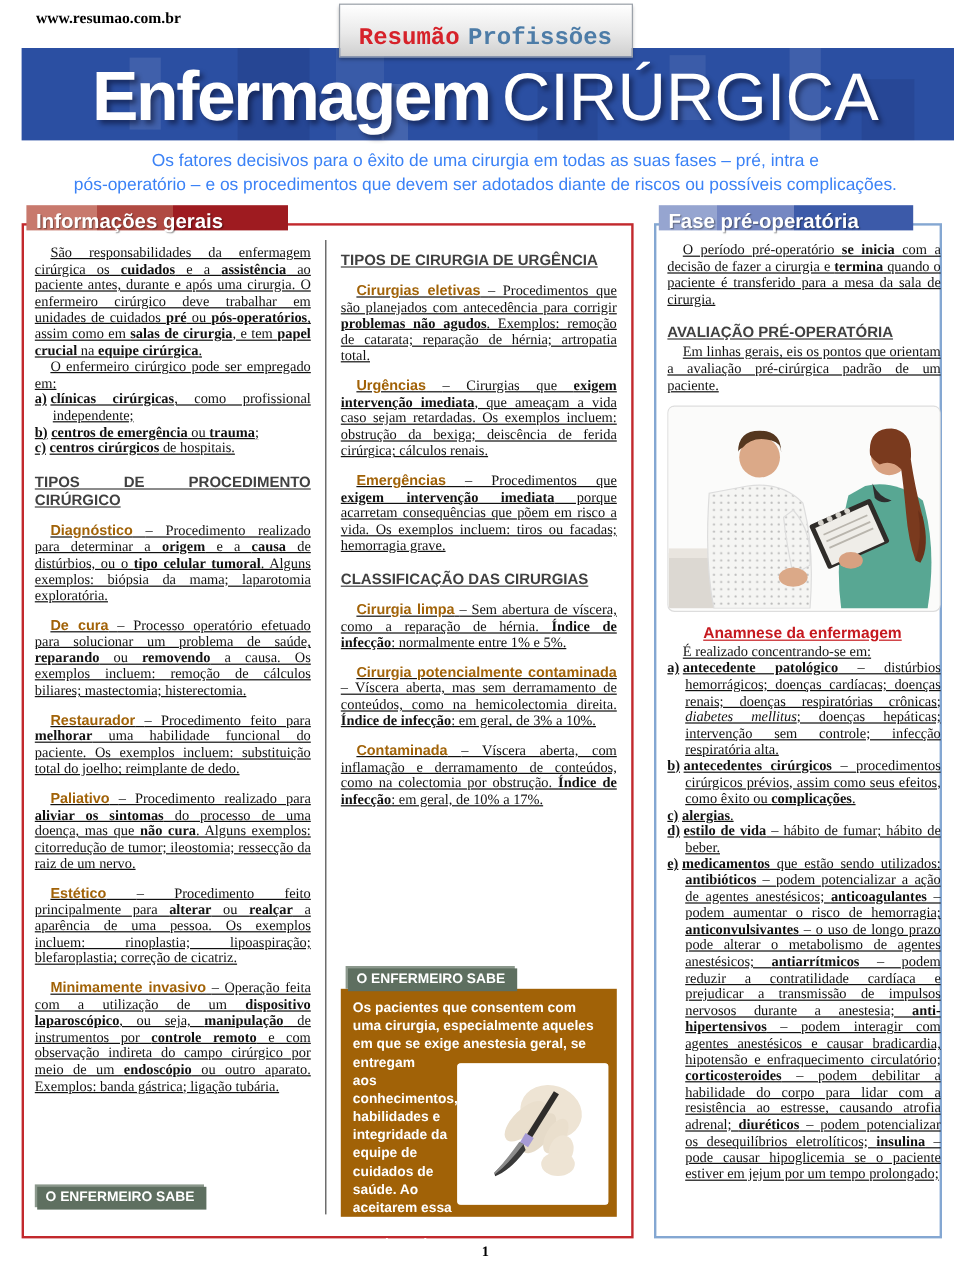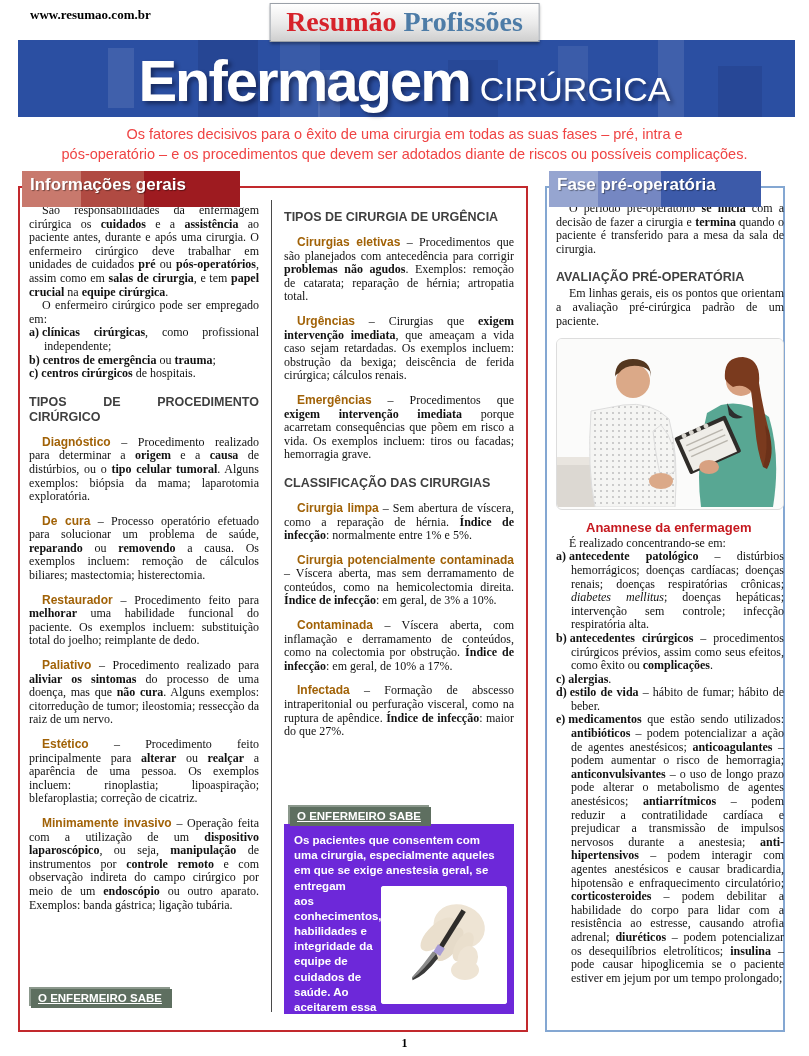--- a/index.html
+++ b/index.html
@@ -5,61 +5,61 @@
   html,body{margin:0;padding:0;background:#fff;}
   #page{position:relative;width:809px;height:1056px;background:#fff;overflow:hidden;
         font-family:"Liberation Serif",serif;color:#111;}
   .url{position:absolute;left:30px;top:7px;font:bold 13px "Liberation Serif",serif;color:#000;}
   
   .banner{position:absolute;left:18px;top:40px;width:777px;height:77px;background:#2b4fa2;overflow:hidden;}
   .banner .sq{position:absolute;}
   .banner-title{position:absolute;left:0;top:47px;width:809px;text-align:center;white-space:nowrap;
      font-family:"Liberation Sans",sans-serif;color:#fff;text-shadow:3px 3px 4px rgba(0,0,20,.45);}
   .banner-title .main{font-size:58px;font-weight:bold;letter-spacing:-2px;}
-  .banner-title .sub{font-size:34px;font-weight:normal;letter-spacing:0px;margin-left:10px;}
+  .banner-title .sub{font-size:56px;font-weight:normal;letter-spacing:0px;margin-left:10px;}
   .badge{position:absolute;left:50%;top:3px;transform:translateX(-50%);z-index:3;
      background:linear-gradient(#ffffff,#e9e9e9 55%,#cfcfcf);border:1px solid #9aa0a8;
-     box-shadow:0 2px 3px rgba(0,0,0,.35);padding:2px 16px 3px;white-space:nowrap;
-     font-family:Liberation Serif, serif;font-weight:bold;font-size:28px;}
+     box-shadow:0 2px 3px rgba(0,0,0,.35);padding:17px 16px 3px;white-space:nowrap;
+     font-family:Liberation Mono, monospace;font-weight:bold;font-size:20px;}
   .badge .p1{color:#d6222a;}
   .badge .p2{color:#4d7ca7;margin-left:7px;}
   .subtitle{position:absolute;left:0;top:124px;width:809px;text-align:center;
-     font:14.5px/1.4 "Liberation Sans",sans-serif;color:#ef4444;}
+     font:14.5px/1.4 "Liberation Sans",sans-serif;color:#3b82f6;}
   
   .box{position:absolute;top:186px;height:846px;background:#fff;box-sizing:border-box;}
   #box-info{left:18px;width:510px;border:2px solid #c2292d;}
   #box-preop{left:545px;width:240px;border:2px solid #84a7d2;}
-  .sec-hdr{position:absolute;top:171px;height:36px;z-index:4;box-sizing:border-box;
+  .sec-hdr{position:absolute;top:171px;height:21px;z-index:4;box-sizing:border-box;
      font:bold 17px/27px "Liberation Sans",sans-serif;color:#fff;padding:0 10px 0 8px;
      text-shadow:1px 1px 1px rgba(0,0,0,.4);white-space:nowrap;}
   #hdr-info{left:22px;width:218px;
      background:linear-gradient(90deg,#c8796d 0%,#c8796d 27%,#b04a42 27%,#b04a42 56%,#9e1b20 56%);}
   #hdr-preop{left:549px;width:212px;
      background:linear-gradient(90deg,#96a5d0 0%,#96a5d0 23%,#7587c2 23%,#7587c2 53%,#3c5aa9 53%);}
   
   .col{position:absolute;top:16px;height:812px;width:230px;}
   #col1{left:9px;}
   #col2{left:264px;}
   .vdivider{position:absolute;left:251px;top:12px;width:1px;height:812px;background:#4a4a4a;}
   #col3{position:absolute;top:14px;left:9px;width:228px;height:820px;overflow:hidden;}
   
-  p{margin:0;font-size:12px;line-height:13.6px;text-align:justify;}
+  p{margin:0;font-size:12px;line-height:13.6px;text-align:justify;text-decoration:underline;}
   .ind{text-indent:13px;}
   .sect-head{font:bold 12.5px/1.2 "Liberation Sans",sans-serif;color:#404040;margin:14px 0 2px;}
   .entry{margin-top:11px;text-indent:13px;}
   .term{font-family:"Liberation Sans",sans-serif;font-weight:bold;color:#a16207;}
   .b{font-weight:bold;}
   .i{font-style:italic;}
   .hang{padding-left:15px;text-indent:-15px;}
   .lbl{font-weight:bold;margin-right:3px;}
   
   .knows-label{display:inline-block;background:#5e6f60;color:#fff;position:relative;z-index:2;
      font:bold 11.5px/1 "Liberation Sans",sans-serif;padding:4px 10px 4px 7px;
-     box-shadow:-2px -2px 0 #8b988c;text-decoration:underline;}
-  .knows-box{background:#6d28d9;color:#fff;font:bold 11.5px/1.32 "Liberation Sans",sans-serif;
+     box-shadow:-2px -2px 0 #8b988c;}
+  .knows-box{background:#a16207;color:#fff;font:bold 11.5px/1.32 "Liberation Sans",sans-serif;
      padding:9px 10px;margin-top:-2px;text-align:left;}
   #knows-left{position:absolute;left:2px;right:0;bottom:8px;}
   #knows-left .knows-box{margin-left:14px;}
   #knows-mid{position:absolute;left:0;right:0;bottom:2px;}
   #knows-mid .knows-label{margin-left:6px;}
   #knows-mid .knows-box{position:relative;height:172px;}
   #knows-mid .narrow{width:96px;}
   .imgbox{position:absolute;right:7px;top:62px;width:126px;height:118px;background:#fff;
      border-radius:3px;overflow:hidden;}
   
@@ -148,21 +148,20 @@
         </div>
       <p class="sect-head">CLASSIFICAÇÃO DAS CIRURGIAS</p>
       <div>
 
           <p class="entry"><span class="term">Cirurgia limpa</span> <span><span>– Sem abertura de víscera, como a reparação de hérnia. </span><span class="b">Índice de infecção</span><span>: normalmente entre 1% e 5%.</span></span></p>
 
           <p class="entry"><span class="term">Cirurgia potencialmente contaminada</span> <span><span>– Víscera aberta, mas sem derramamento de conteúdos, como na hemicolectomia direita. </span><span class="b">Índice de infecção</span><span>: em geral, de 3% a 10%.</span></span></p>
 
           <p class="entry"><span class="term">Contaminada</span> <span><span>– Víscera aberta, com inflamação e derramamento de conteúdos, como na colectomia por obstrução. </span><span class="b">Índice de infecção</span><span>: em geral, de 10% a 17%.</span></span></p>
 
-          <p class="entry"><span class="term">Infectada</span> <span><span>– Formação de abscesso intraperitonial ou perfuração visceral, como na ruptura de apêndice. </span><span class="b">Índice de infecção</span><span>: maior do que 27%.</span></span></p>
         </div>
       <div id="knows-mid">
         <span class="knows-label">O ENFERMEIRO SABE</span>
         <div class="knows-box">
           <div>Os pacientes que consentem com uma cirurgia, especialmente aqueles em que se exige anestesia geral, se entregam</div>
           <div class="narrow">aos conhecimentos, habilidades e integridade da equipe de cuidados de saúde. Ao aceitarem essa confiança, os membros da equipe têm obrigação de fazer do bem-estar de cada paciente a prioridade número um durante o ato cirúrgico.</div>
           <div class="imgbox">
             <svg width="126" height="118" viewBox="0 0 126 118">
               <rect x="0" y="0" width="126" height="118" fill="#ffffff"></rect>
               <g transform="rotate(18 70 40)">

